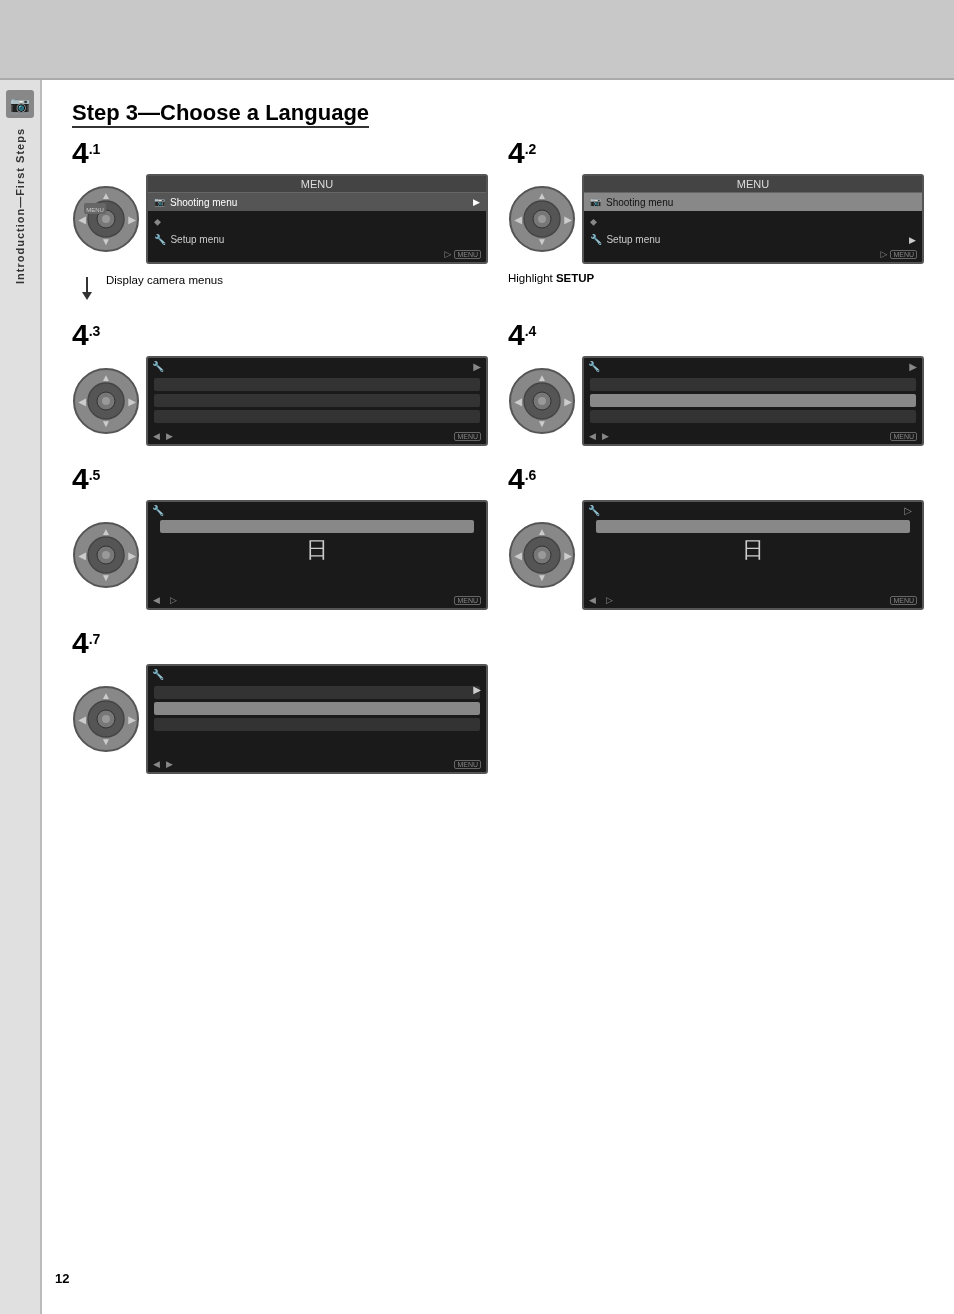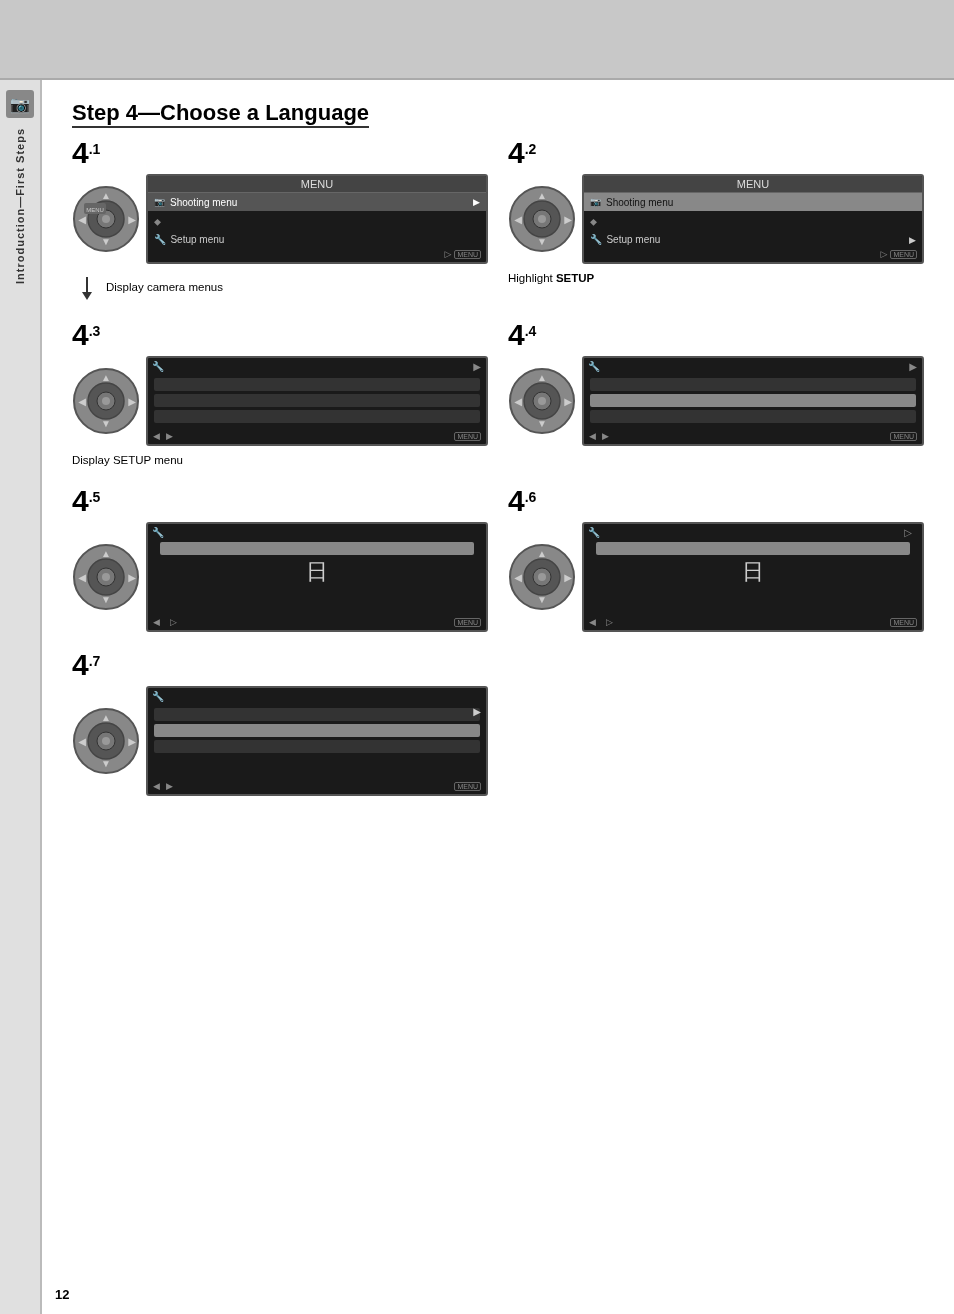--- a/index.html
+++ b/index.html
@@ -181,21 +181,21 @@
 
     
     .label-46 {
       font-size: 11.5px;
       line-height: 1.5;
     }
 
     
     .page-num {
       position: absolute;
-      bottom: 12px;
+      bottom: 28px;
       left: 55px;
       font-weight: bold;
       font-size: 13px;
     }
 
     
     .dial-svg {
       width: 68px;
       height: 68px;
     }
@@ -210,21 +210,21 @@
 
 <div class="top-bar"></div>
 
 <div class="sidebar">
   <div class="sidebar-icon">📷</div>
   <div class="sidebar-text">Introduction—First Steps</div>
 </div>
 
 <div class="main-content">
 
-  <div class="page-title">Step 4—Choose a Language</div>
+  <div class="page-title">Step 3—Choose a Language</div>
 
 
   <div class="steps-grid">
 
     <div class="step-cell">
       <div class="step-number">
         <span>4</span>
           <sup>.1</sup>
       </div>
       <div class="step-diagram">
@@ -260,21 +260,21 @@
             <span class="wrench-icon">🔧</span>
             <span>Setup menu</span>
           </div>
           <div style="position:absolute;bottom:3px;right:5px;display:flex;align-items:center;gap:3px;">
             <span style="font-size:9px;color:#888;">▷</span>
             <span style="font-size:7px;color:#888;border:1px solid #666;padding:0 2px;border-radius:2px;">MENU</span>
           </div>
         </div>
       </div>
 
-      <div style="display:flex;align-items:center;gap:4px;margin-top:2px;">
+      <div style="display:flex;align-items:flex-start;gap:4px;margin-top:2px;">
         <svg width="30" height="30" viewBox="0 0 30 30">
           <line x1="15" y1="5" x2="15" y2="25" stroke="#333" stroke-width="2"></line>
           <polygon points="15,28 10,20 20,20" fill="#333"></polygon>
         </svg>
         <div class="step-label">Display camera menus</div>
       </div>
     </div>
 
     <div class="step-cell">
       <div class="step-number">
@@ -343,21 +343,20 @@
           <div style="margin-top:20px;padding:0 6px;display:flex;flex-direction:column;gap:3px;">
             <div style="height:13px;background:#333;border-radius:2px;"></div>
             <div style="height:13px;background:#333;border-radius:2px;"></div>
             <div style="height:13px;background:#333;border-radius:2px;"></div>
           </div>
           <div style="position:absolute;bottom:3px;left:5px;font-size:9px;color:#888;">◀</div>
           <div style="position:absolute;bottom:3px;left:18px;font-size:9px;color:#888;">▶</div>
           <div style="position:absolute;bottom:3px;right:5px;font-size:7px;color:#888;border:1px solid #666;padding:0 2px;border-radius:2px;">MENU</div>
         </div>
       </div>
-      <div class="step-label">Display SETUP menu</div>
     </div>
 
     <div class="step-cell">
       <div class="step-number">
         <span>4</span>
           <sup>.4</sup>
       </div>
       <div class="step-diagram">
         <svg class="dial-svg" viewBox="0 0 68 68">
           <circle cx="34" cy="34" r="32" fill="#888" stroke="#555" stroke-width="2"></circle>

